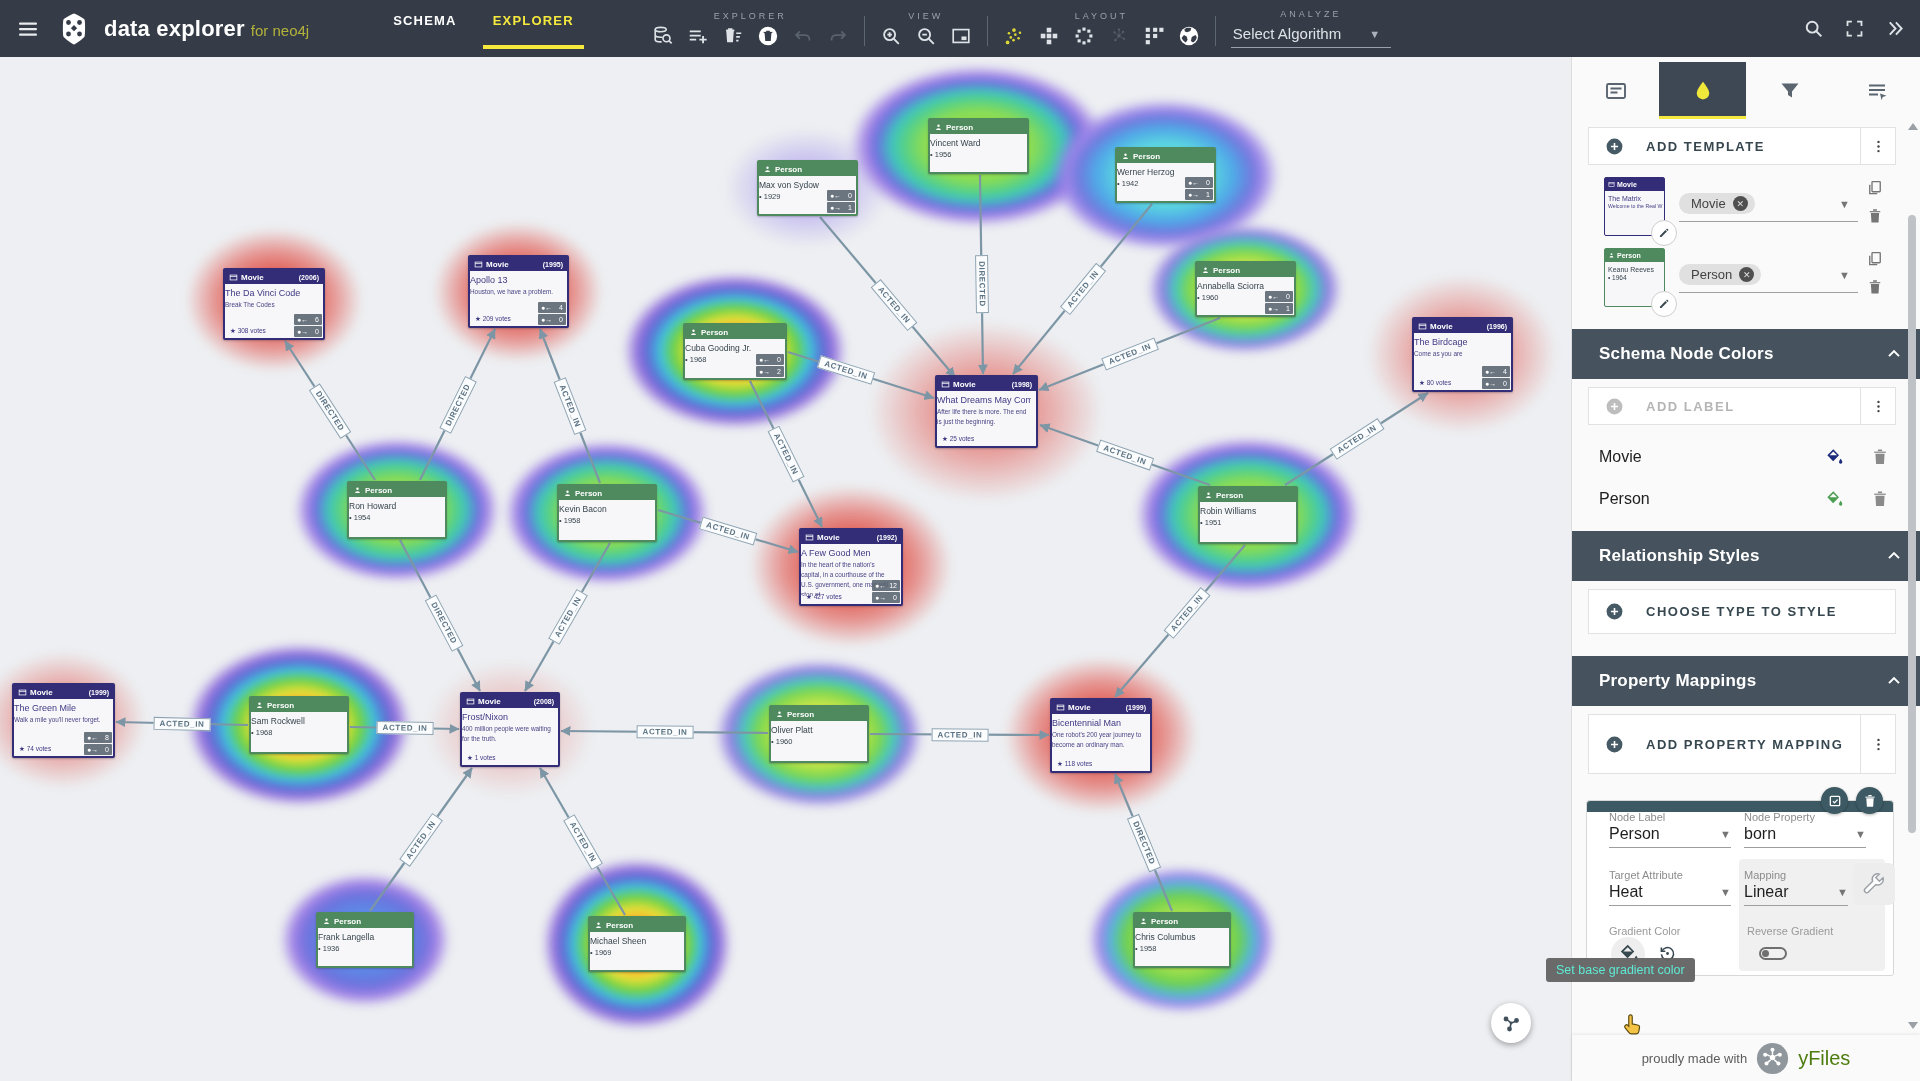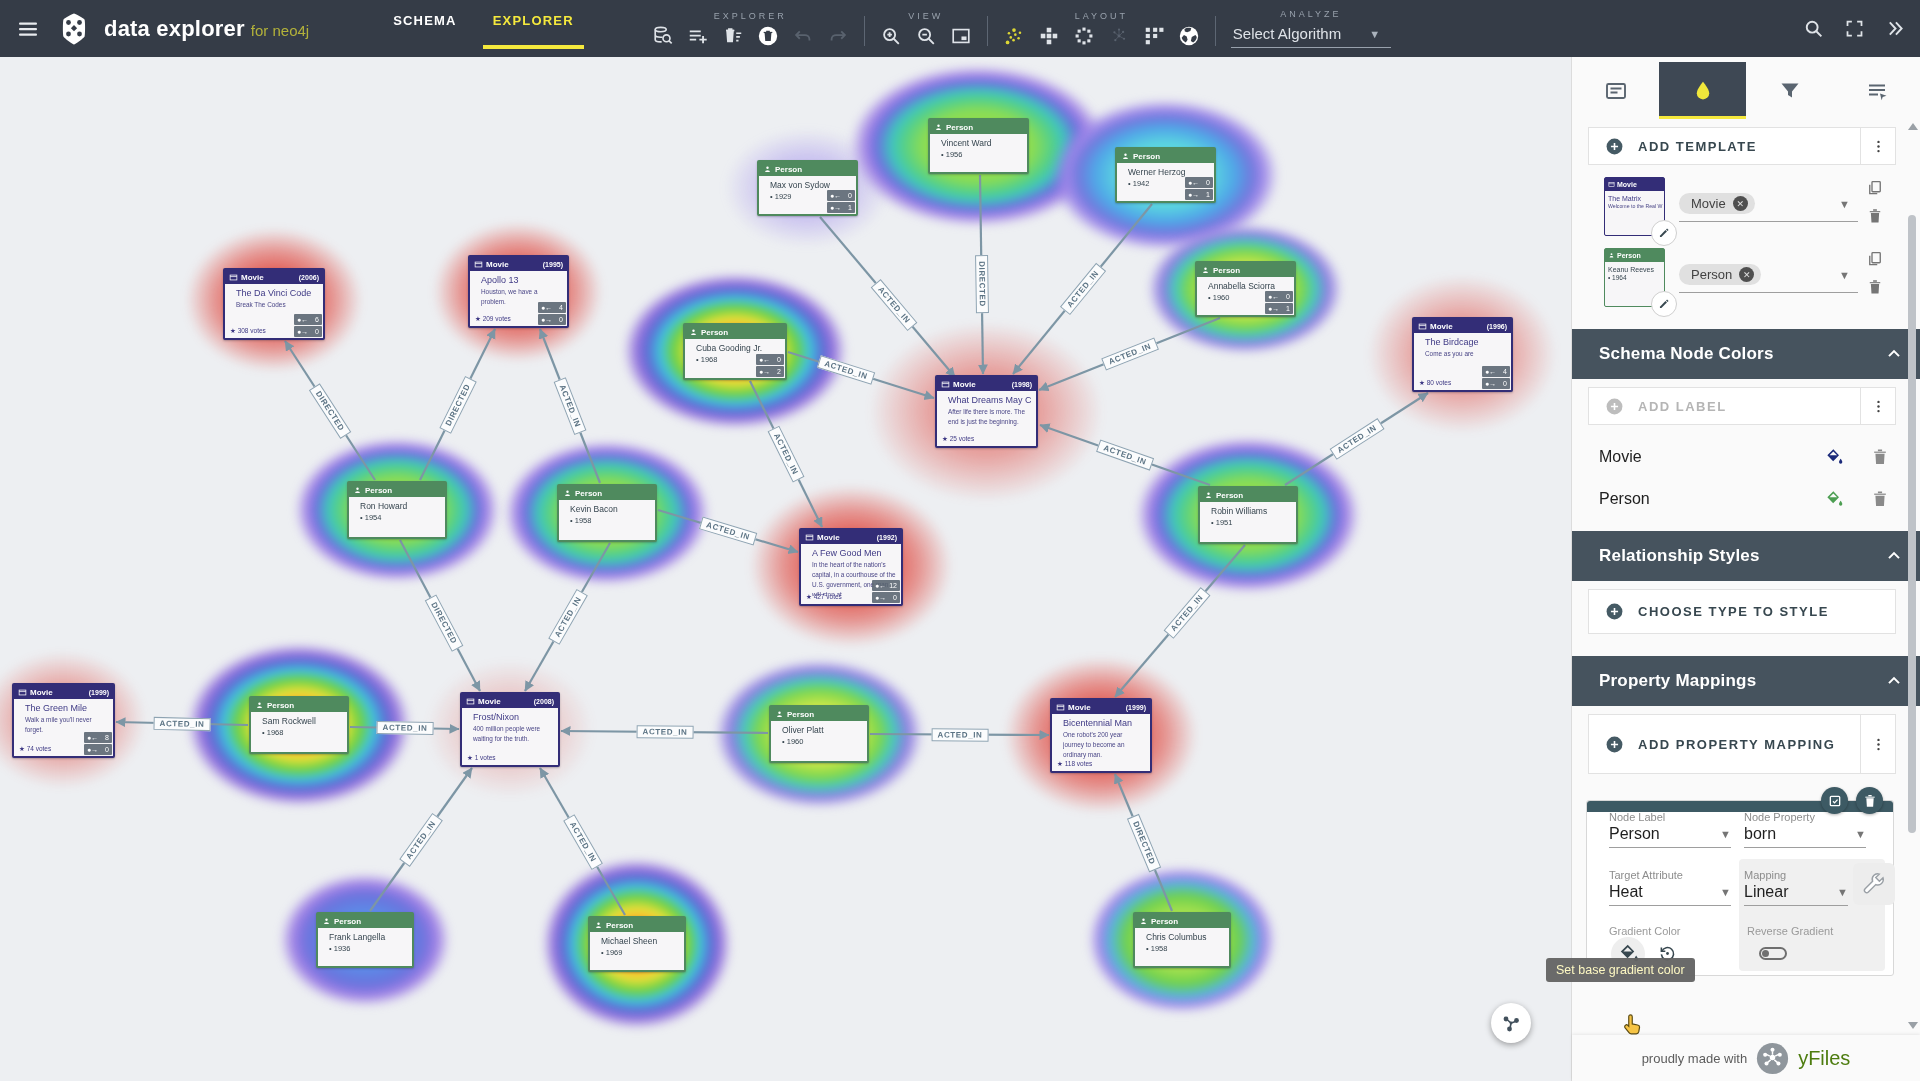--- a/index.html
+++ b/index.html
@@ -38,21 +38,21 @@
   #edge-svg { position:absolute; left:0; top:0; z-index:2; }
   .elabel { position:absolute; z-index:3; background:#fbfcfd; border:1px solid #8ea3b2; color:#5b7384; font-size:8px; letter-spacing:.6px; padding:1px 5px 1px 5px; white-space:nowrap; font-weight:bold; }
   .gnode { position:absolute; z-index:4; border:2px solid; border-radius:2px; background:#f7f6f8; box-shadow:0 1px 2px rgba(40,40,60,.3); cursor:pointer; }
   .gnode .hdr { height:14px; display:flex; align-items:center; gap:3px; padding:0 4px; color:#fff; font-size:8px; font-weight:bold; }
   .gnode .hdr .hicn { width:9px; height:9px; }
   .gnode .yr { margin-left:auto; font-size:7px; font-weight:bold; }
   .gnode.movie { border-color:#332d77; }
   .gnode.movie .hdr { background:#332d77; }
   .gnode.person { border-color:#4f8a5e; }
   .gnode.person .hdr { background:#4f8a5e; }
-  .gnode .body { padding:4px 5px 2px 11px; position:relative; }
+  .gnode .body { padding:4px 5px 2px 0; position:relative; }
   .gnode .title { font-size:9px; color:#3f3a85; margin-bottom:2px; white-space:nowrap; overflow:hidden; }
   .gnode .tagline { font-size:6.4px; color:#4a4687; line-height:1.55; overflow:hidden; }
   .gnode .votes { position:absolute; left:5px; bottom:3px; font-size:6.5px; color:#3f3a85; }
   .gnode .pname { font-size:8.5px; color:#36454f; margin-bottom:2px; white-space:nowrap; }
   .gnode .pborn { font-size:7.5px; color:#36454f; }
   .badges { position:absolute; right:1px; bottom:1px; display:flex; flex-direction:column; gap:1px; z-index:5; }
   .badge { background:rgba(88,99,110,.88); color:#fff; font-size:7px; line-height:9px; padding:1px 3px; display:flex; gap:3px; justify-content:space-between; min-width:28px; border-radius:1px; }
   .fab { position:absolute; z-index:10; width:40px; height:40px; border-radius:50%; background:#fff; box-shadow:0 2px 6px rgba(0,0,0,.35); display:flex; align-items:center; justify-content:center; cursor:pointer; }
   .fab .icn { width:24px; height:24px; }
 
@@ -61,21 +61,21 @@
   .sb-tabs { display:flex; height:62px; padding-top:5px; }
   .sb-tab { flex:1; display:flex; align-items:center; justify-content:center; cursor:pointer; position:relative; }
   .sb-tab .icn { width:24px; height:24px; color:#5a6570; }
   .sb-tab.active { background:#3e4854; }
   .sb-tab.active .icn { color:#f0e73b; }
   .sb-tab.active::after { content:""; position:absolute; left:0; right:0; bottom:0; height:3px; background:#f5e93d; }
   .card { background:#fff; border:1px solid #e2e2e2; margin:8px 24px 0 16px; display:flex; align-items:center; }
   .addrow { height:38px; padding-left:16px; cursor:pointer; }
   .addrow .plus { width:19px; height:19px; color:#455a64; }
   .addrow.gray .plus { color:#bdbdbd; }
-  .addrow .al { margin-left:14px; font-size:13px; font-weight:bold; letter-spacing:1.5px; color:#37474f; }
+  .addrow .al { margin-left:22px; font-size:13px; font-weight:bold; letter-spacing:1.5px; color:#37474f; }
   .addrow.gray .al { color:#b5b5b5; }
   .addrow .spacer { flex:1; }
   .addrow .vdiv { width:1px; align-self:stretch; background:#e2e2e2; }
   .addrow .dots { width:34px; display:flex; justify-content:center; }
   .addrow .dots .icn { width:17px; height:17px; color:#424242; cursor:pointer; }
   .tpl-row { display:flex; align-items:flex-start; margin:12px 24px 0 32px; }
   .tpl-thumb { width:61px; height:59px; border:1.5px solid; border-radius:2px; background:#f7f6f8; position:relative; font-family:"Liberation Sans",sans-serif; cursor:pointer; }
   .tpl-thumb.movie { border-color:#332d77; }
   .tpl-thumb.person { border-color:#4f8a5e; }
   .tpl-thumb .tt-hdr { height:13px; display:flex; align-items:center; gap:2px; padding:0 3px; color:#fff; font-size:7px; font-weight:bold; }
@@ -135,21 +135,21 @@
   .sb-footer .yb { font-size:20px; color:#4d7c0f; }
 
   
   .sb-scrollbar { position:absolute; right:2px; top:66px; bottom:52px; width:12px; }
   .sb-arrow { position:absolute; left:2px; width:0; height:0; border-left:5px solid transparent; border-right:5px solid transparent; cursor:pointer; }
   .sb-arrow.up { top:0; border-bottom:7px solid #9aa0a6; }
   .sb-arrow.down { bottom:0; border-top:7px solid #9aa0a6; }
   .sb-thumb { position:absolute; left:2px; top:92px; height:618px; width:8px; border-radius:4px; background:#bfc3c8; cursor:pointer; }
 
   
-  .tooltip { position:absolute; left:1546px; top:958px; z-index:80; background:rgba(100,100,100,.96); color:#fef9c3; font-size:12.5px; padding:5px 10px; border-radius:3px; white-space:nowrap; }
+  .tooltip { position:absolute; left:1546px; top:958px; z-index:80; background:rgba(100,100,100,.96); color:#5eead4; font-size:12.5px; padding:5px 10px; border-radius:3px; white-space:nowrap; }
   .hand { position:absolute; left:1620px; top:1012px; z-index:90; width:28px; height:28px; }
 </style>
 </head>
 <body>
 
 <div class="canvas">
   <div id="halo-layer">
       <div class="halo" style="left: 178px; top: 165px; width: 192px; height: 156px; background: radial-gradient(closest-side, rgba(222, 62, 52, 0.92) 0%, rgba(222, 62, 52, 0.85) 32%, rgba(222, 62, 52, 0.5) 62%, rgba(222, 62, 52, 0) 92%);"></div>
       <div class="halo" style="left: 426px; top: 159px; width: 184px; height: 152px; background: radial-gradient(closest-side, rgba(222, 62, 52, 0.92) 0%, rgba(222, 62, 52, 0.85) 32%, rgba(222, 62, 52, 0.5) 62%, rgba(222, 62, 52, 0) 92%);"></div>
       <div class="halo" style="left: 856px; top: 255px; width: 260px; height: 200px; background: radial-gradient(closest-side, rgba(222, 62, 52, 0.6) 0%, rgba(222, 62, 52, 0.45) 40%, rgba(222, 62, 52, 0) 90%);"></div>

